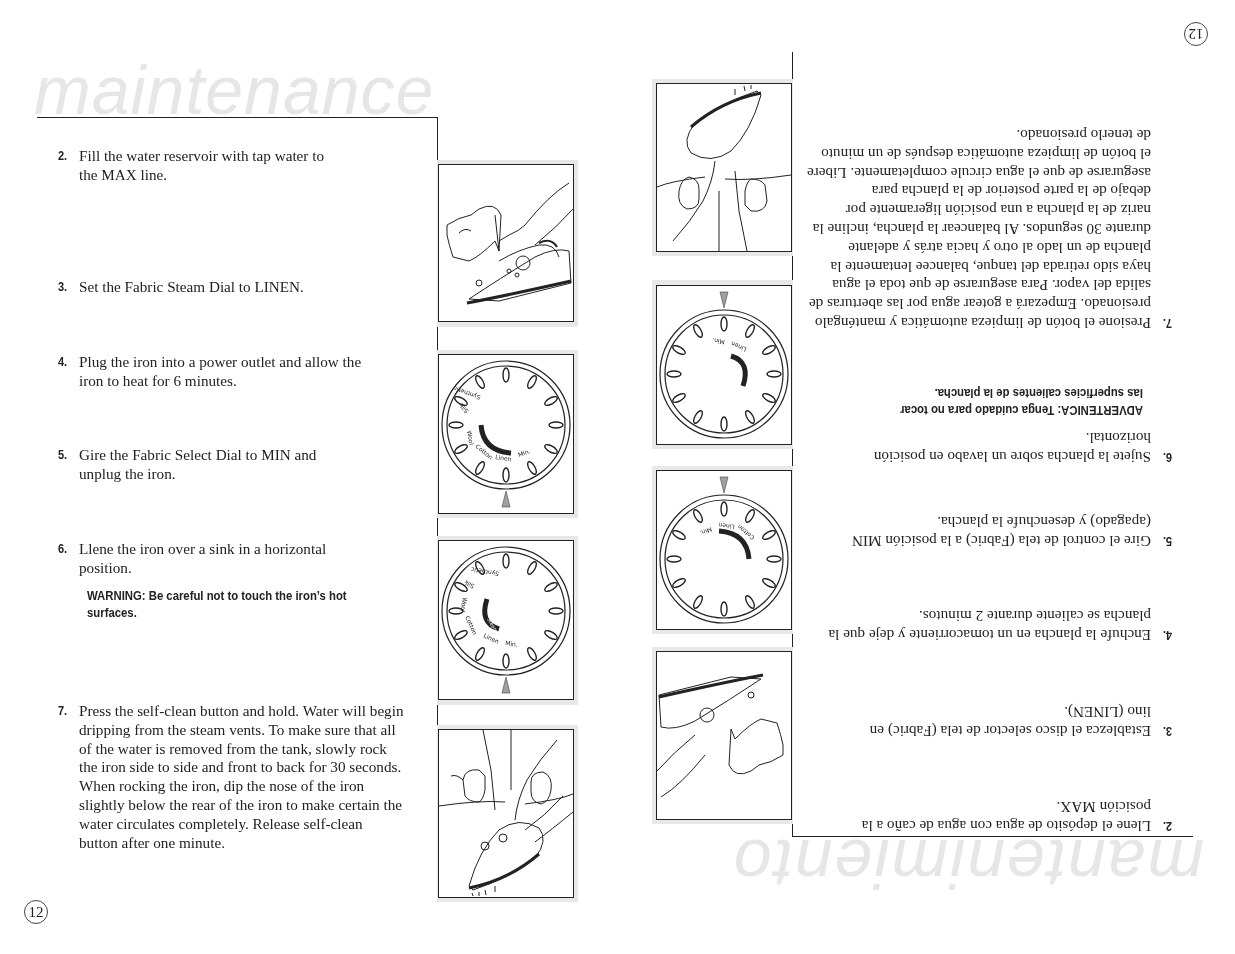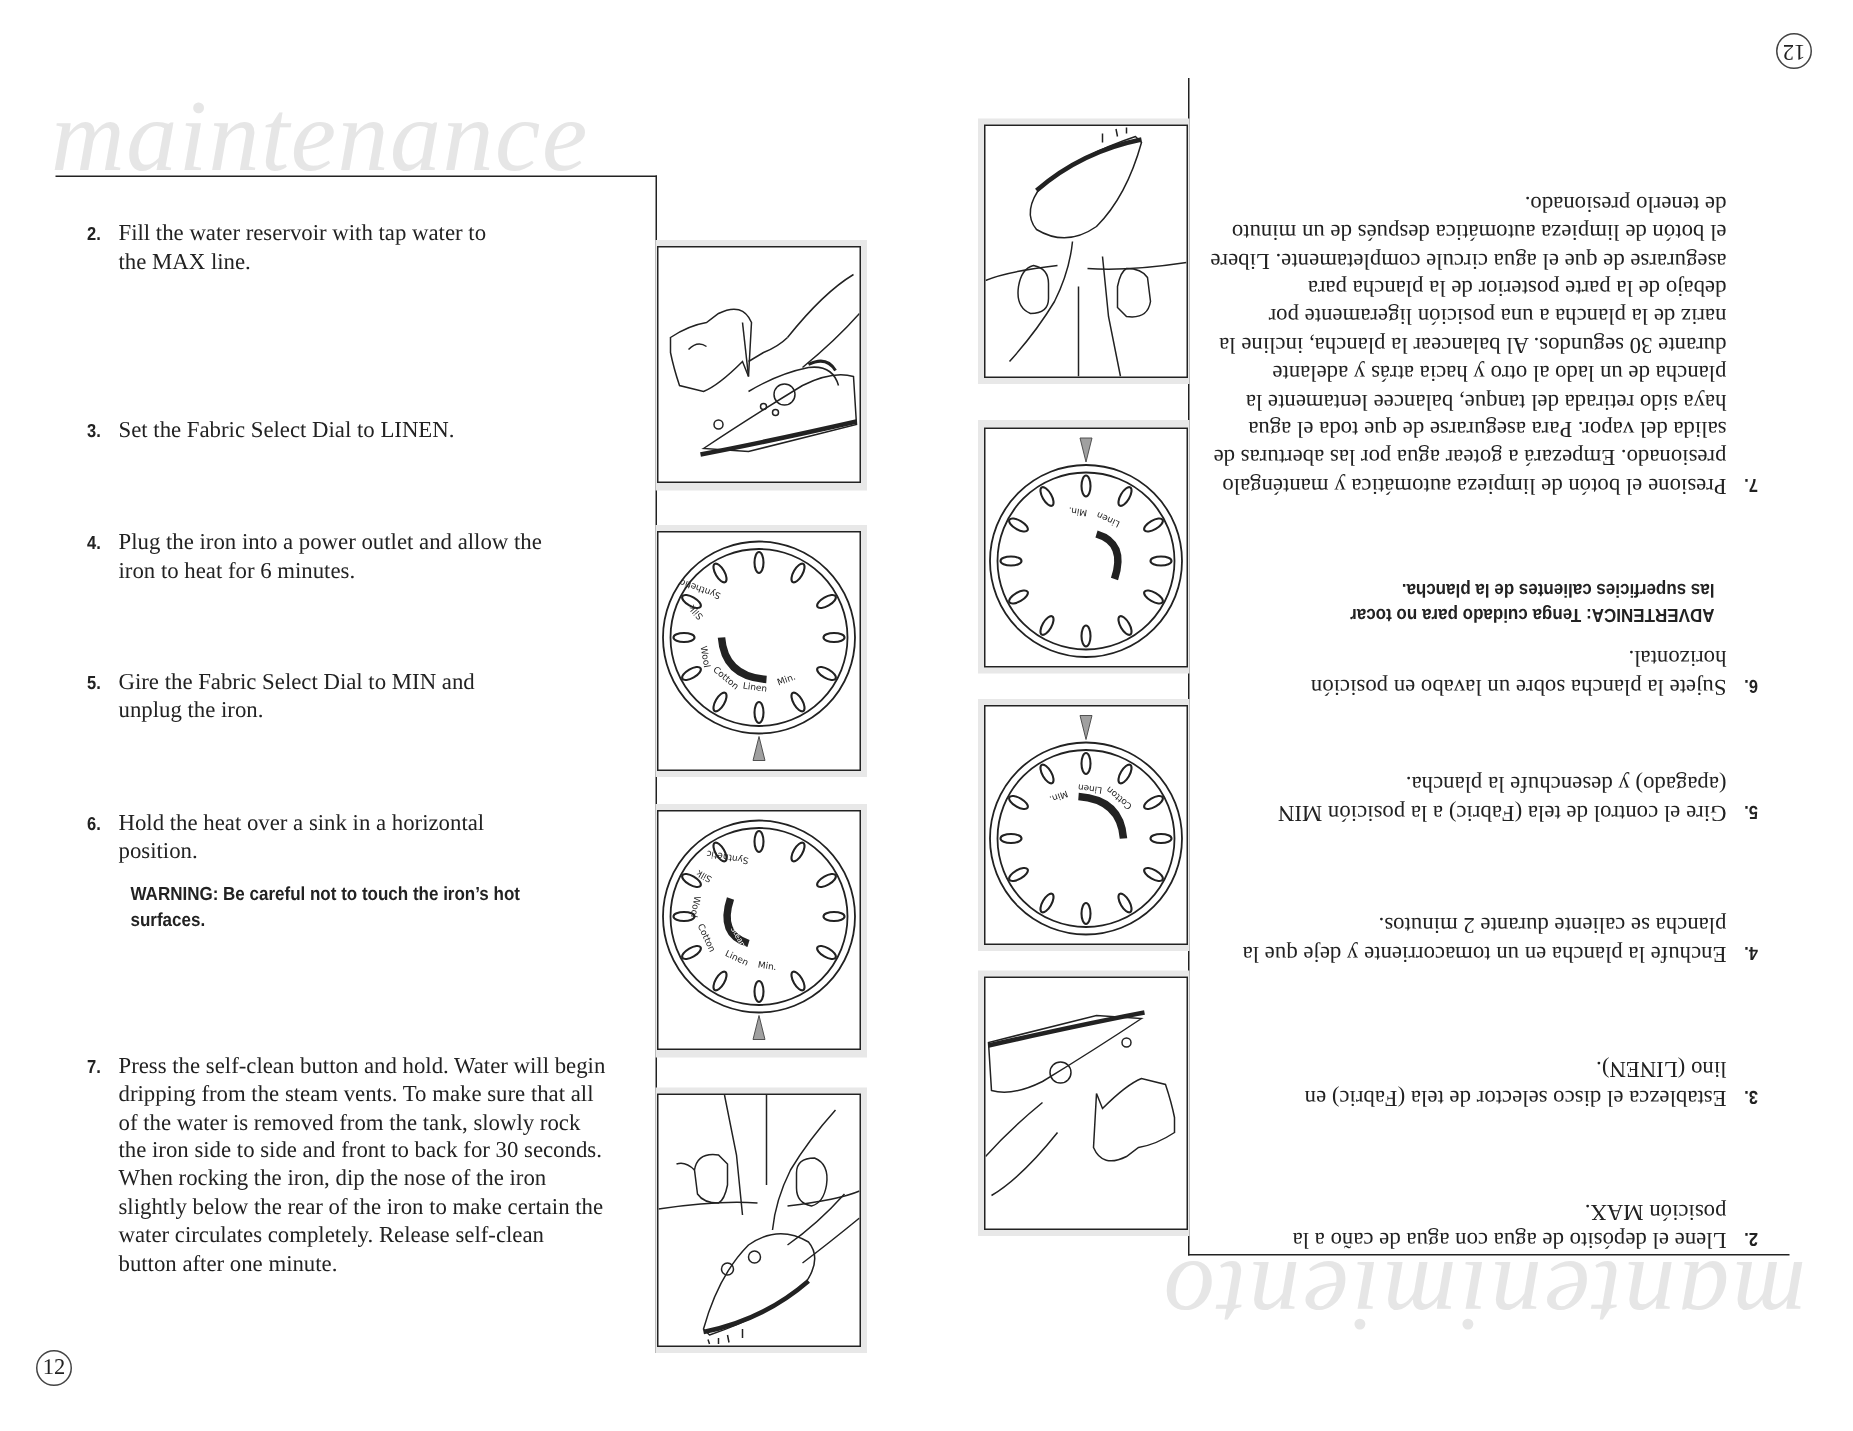--- a/index.html
+++ b/index.html
@@ -3,21 +3,21 @@
 <meta charset="utf-8">
 <style>
   html, body { margin:0; padding:0; background:#ffffff; }
   body { width:1235px; height:954px; position:relative; overflow:hidden;
          font-family:"Liberation Serif","DejaVu Serif",serif; color:#222; }
   .page { position:absolute; top:0; width:617px; height:954px; }
   .page.left { left:0; }
   .page.right { left:613px; transform:rotate(180deg); transform-origin:50% 50%; }
   .title { position:absolute; left:34px; top:56px; font-size:68px; font-style:italic;
            color:#e6e6e6; letter-spacing:1px; line-height:1; white-space:nowrap;
-           font-family:Liberation Serif, serif; }
+           font-family:Liberation Sans, sans-serif; }
   .hrule { position:absolute; left:37px; top:117px; width:401px; height:1px; background:#222; }
   .vrule { position:absolute; left:437px; top:117px; width:1px; height:785px; background:#222; }
   .step { position:absolute; left:58px; width:360px; font-size:15.2px; line-height:18.8px; }
   .step .num { position:absolute; left:0; top:0; font-family:"Liberation Sans","DejaVu Sans",sans-serif;
                font-weight:bold; font-size:12.5px; transform:scaleX(0.88); transform-origin:left; }
   .step .txt { margin-left:21px; display:block; }
   .warn { margin-left:29px; margin-top:10px; font-family:"Liberation Sans","DejaVu Sans",sans-serif;
           font-weight:bold; font-size:12.6px; line-height:17.5px; transform:scaleX(0.9); transform-origin:left;
           width:330px; }
   .frame { position:absolute; left:437px; width:141px; background:#e8e8e8; }
@@ -33,33 +33,33 @@
   <div class="title">maintenance</div>
   <div class="hrule"></div>
   <div class="vrule"></div>
 
   <div class="step" style="top:147px;">
     <span class="num">2.</span>
     <span class="txt" style="width:265px;">Fill the water reservoir with tap water to the MAX line.</span>
   </div>
   <div class="step" style="top:278px;">
     <span class="num">3.</span>
-    <span class="txt">Set the Fabric Select Dial to LINEN.</span>
+    <span class="txt">Set the Fabric Steam Dial to LINEN.</span>
   </div>
   <div class="step" style="top:353px;">
     <span class="num">4.</span>
     <span class="txt" style="width:305px;">Plug the iron into a power outlet and allow the iron to heat for 6 minutes.</span>
   </div>
   <div class="step" style="top:446px;">
     <span class="num">5.</span>
     <span class="txt" style="width:250px;">Gire the Fabric Select Dial to MIN and unplug the iron.</span>
   </div>
   <div class="step" style="top:540px;">
     <span class="num">6.</span>
-    <span class="txt" style="width:300px;">Hold the heat over a sink in a horizontal position.</span>
+    <span class="txt" style="width:300px;">Llene the iron over a sink in a horizontal position.</span>
     <div class="warn" style="width:320px;">WARNING: Be careful not to touch the iron’s hot surfaces.</div>
   </div>
   <div class="step" style="top:702px;">
     <span class="num">7.</span>
     <span class="txt" style="width:326px;">Press the self-clean button and hold. Water will begin dripping from the steam vents. To make sure that all of the water is removed from the tank, slowly rock the iron side to side and front to back for 30 seconds. When rocking the iron, dip the nose of the iron slightly below the rear of the iron to make certain the water circulates completely. Release self-clean button after one minute.</span>
   </div>
 
   <div class="frame" style="top:160px;height:167px;">
     <div class="box" style="height:156px;">
       <svg viewBox="0 0 134 156">

